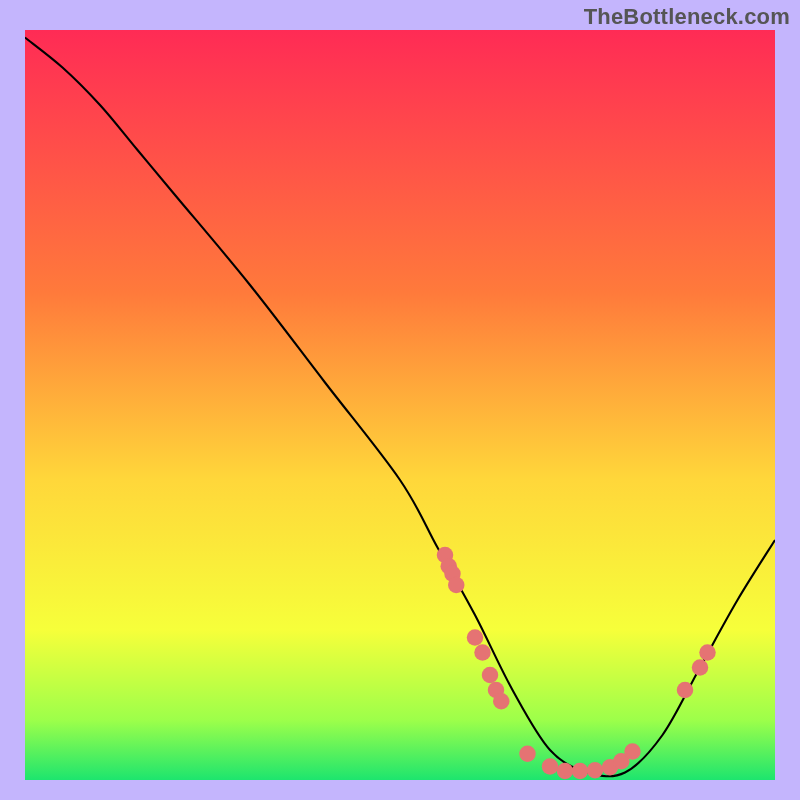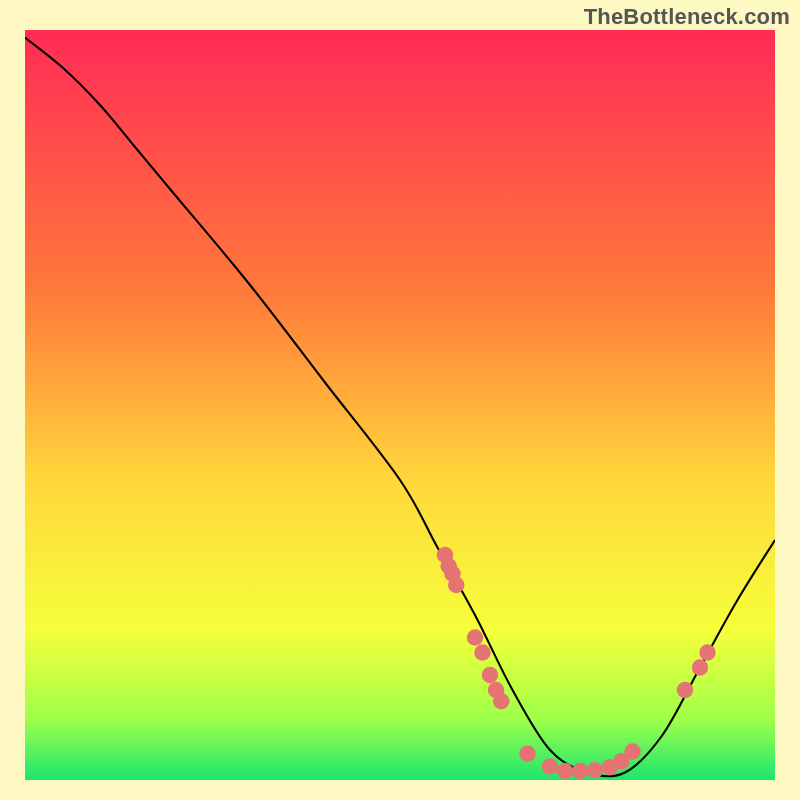--- a/index.html
+++ b/index.html
@@ -8,21 +8,21 @@
     width: 800px;
     height: 800px;
     background: #000;
     font-family: Arial, Helvetica, sans-serif;
     overflow: hidden;
   }
   .outer {
     position: relative;
     width: 800px;
     height: 800px;
-    background: #fef9c3;
+    background: #c4b5fd;
   }
   .attribution {
     position: absolute;
     top: 4px;
     right: 10px;
     color: #555;
     font-size: 22px;
     font-weight: bold;
     letter-spacing: 0.2px;
   }

